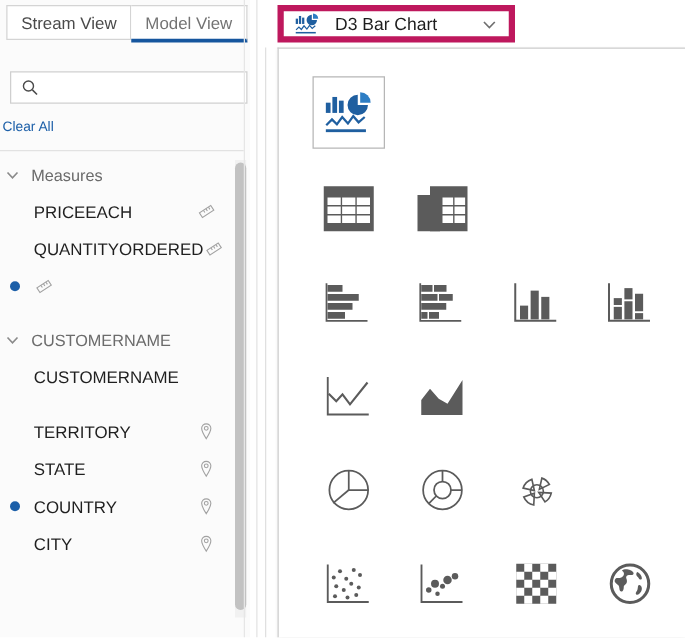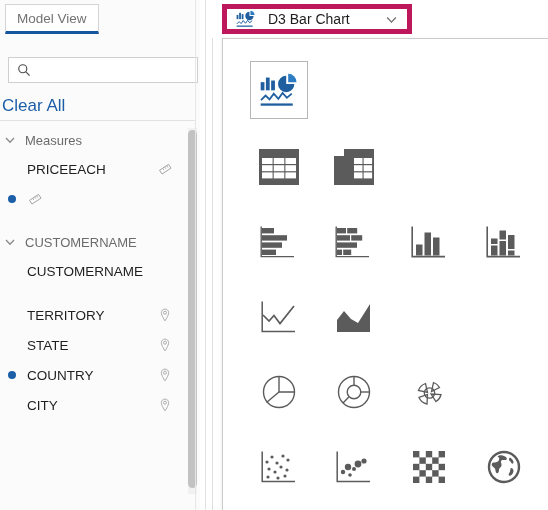--- a/index.html
+++ b/index.html
@@ -64,21 +64,21 @@
     background: transparent;
     font-family: "Liberation Sans", sans-serif;
     font-size: 13px;
     color: #333;
     width: 150px;
     margin-left: 6px;
   }
   .clearall {
     position: absolute;
     left: 2px; top: 96px;
-    font-size: 17px;
+    font-size: 11px;
     color: #1c5fa8;
     cursor: pointer;
   }
   .sbdivider {
     position: absolute;
     left: 0; top: 120px;
     width: 195px;
     border-top: 1px solid #e2e2e2;
   }
 
@@ -224,20 +224,23 @@
   }
 </style>
 </head>
 <body>
 
 <div id="app">
 
   <div class="sidebar">
 
     <div class="tabstrip">
+      <div class="tab">
+        <span>Stream View</span>
+      </div>
       <div class="tab active">
         <span>Model View</span>
       </div>
     </div>
 
     <div class="searchwrap">
       <svg width="14" height="14" viewBox="0 0 16 16">
         <circle cx="6.6" cy="6.6" r="4.6" fill="none" stroke="#4a4a4a" stroke-width="1.3"></circle>
         <line x1="10.2" y1="10.2" x2="14.4" y2="14.4" stroke="#4a4a4a" stroke-width="1.4"></line>
       </svg>
@@ -252,20 +255,32 @@
 
       <div class="grp-header">
         <svg class="chev" viewBox="0 0 12 12">
           <polyline points="2,4 6,8.3 10,4" fill="none" stroke="currentColor" stroke-width="1.3"></polyline>
         </svg>
         <span>Measures</span>
       </div>
       <div class="leaf">
         <span class="dot empty"></span>
         <span class="lbl">PRICEEACH</span>
+        <svg class="tip" viewBox="0 0 20 20">
+          <g fill="none" stroke="currentColor" stroke-width="1.1">
+            <rect x="3.4" y="7.6" width="13.5" height="5.6" transform="rotate(-33 10 10)"></rect>
+            <line x1="7.3" y1="9.2" x2="8.6" y2="11.3"></line>
+            <line x1="9.8" y1="7.6" x2="11.1" y2="9.7"></line>
+            <line x1="12.3" y1="6.0" x2="13.6" y2="8.1"></line>
+          </g>
+        </svg>
+      </div>
+      <div class="leaf">
+        <span class="dot empty"></span>
+        <span class="lbl">QUANTITYORDERED</span>
         <svg class="tip" viewBox="0 0 20 20">
           <g fill="none" stroke="currentColor" stroke-width="1.1">
             <rect x="3.4" y="7.6" width="13.5" height="5.6" transform="rotate(-33 10 10)"></rect>
             <line x1="7.3" y1="9.2" x2="8.6" y2="11.3"></line>
             <line x1="9.8" y1="7.6" x2="11.1" y2="9.7"></line>
             <line x1="12.3" y1="6.0" x2="13.6" y2="8.1"></line>
           </g>
         </svg>
       </div>
       <div class="leaf">

